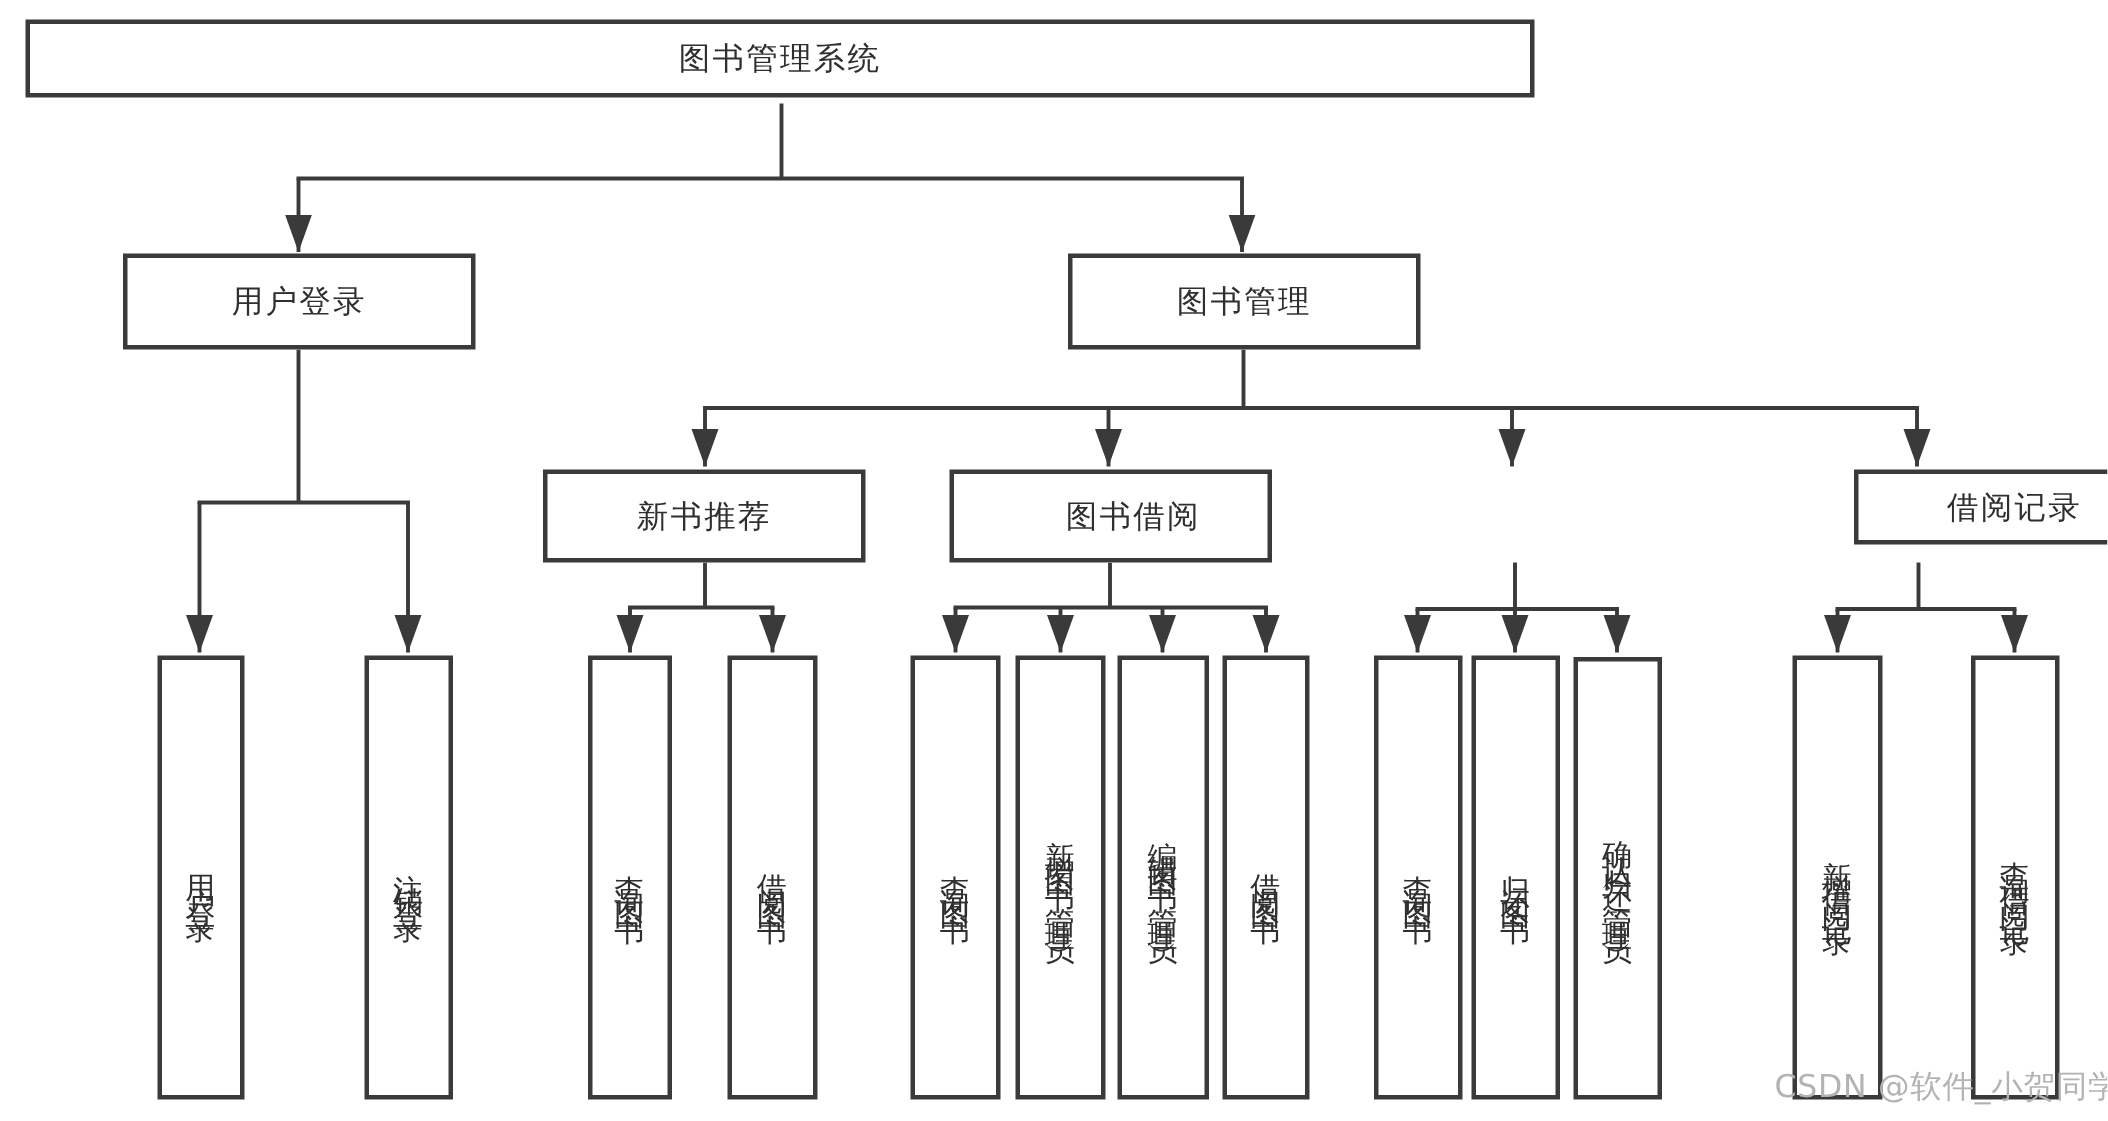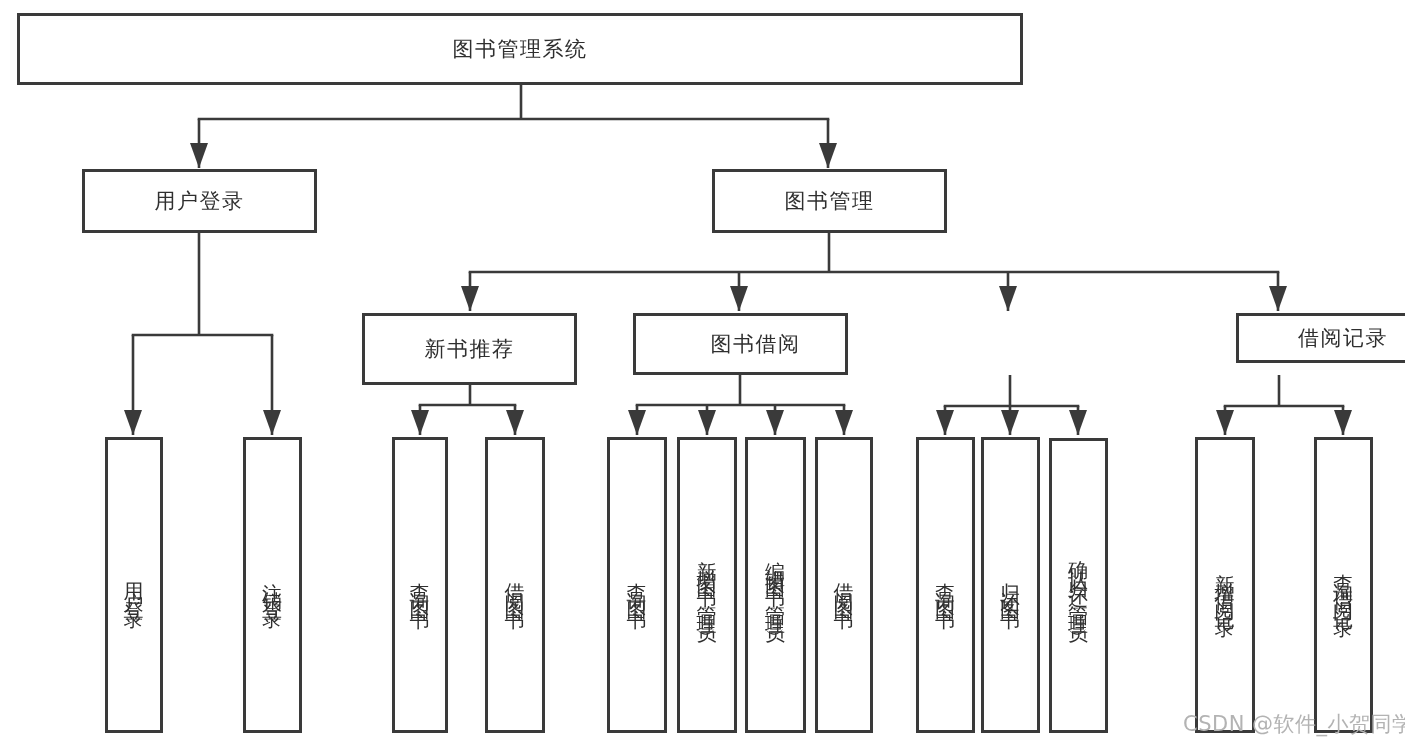--- a/index.html
+++ b/index.html
@@ -97,26 +97,26 @@
     <line x1="945" y1="406" x2="945" y2="435" marker-end="url(#arr)"></line>
     <line x1="1010" y1="406" x2="1010" y2="435" marker-end="url(#arr)"></line>
     <line x1="1078" y1="406" x2="1078" y2="435" marker-end="url(#arr)"></line>
 
     <line x1="1279" y1="375" x2="1279" y2="406"></line>
     <line class="bar" x1="1225" y1="406" x2="1343" y2="406"></line>
     <line x1="1225" y1="406" x2="1225" y2="435" marker-end="url(#arr)"></line>
     <line x1="1343" y1="406" x2="1343" y2="435" marker-end="url(#arr)"></line>
   </svg>
 
-  <div class="node h-node" style="left:17px; top:13px; width:1006px; height:72px;">图书管理系统</div>
+  <div class="node h-node" style="left:17px; top:13px; width:1006px; height:52px;">图书管理系统</div>
 
   <div class="node h-node" style="left:82px; top:169px; width:235px; height:64px;">用户登录</div>
   <div class="node h-node" style="left:712px; top:169px; width:235px; height:64px;">图书管理</div>
 
-  <div class="node h-node" style="left:362px; top:313px; width:215px; height:72px;">新书推荐</div>
+  <div class="node h-node" style="left:362px; top:313px; width:215px; height:62px;">新书推荐</div>
   <div class="node h-node" style="left:633px; top:313px; width:215px; height:62px;padding-left:30px;">图书借阅</div>
   <div class="node h-node" style="left:1236px; top:313px; width:214px; height:50px;">借阅记录</div>
 
   <div class="node v-node" style="left:105px; top:437px; width:58px; height:296px;">
     <span>用户登录</span>
   </div>
   <div class="node v-node" style="left:243px; top:437px; width:59px; height:296px;">
     <span>注销登录</span>
   </div>
 

